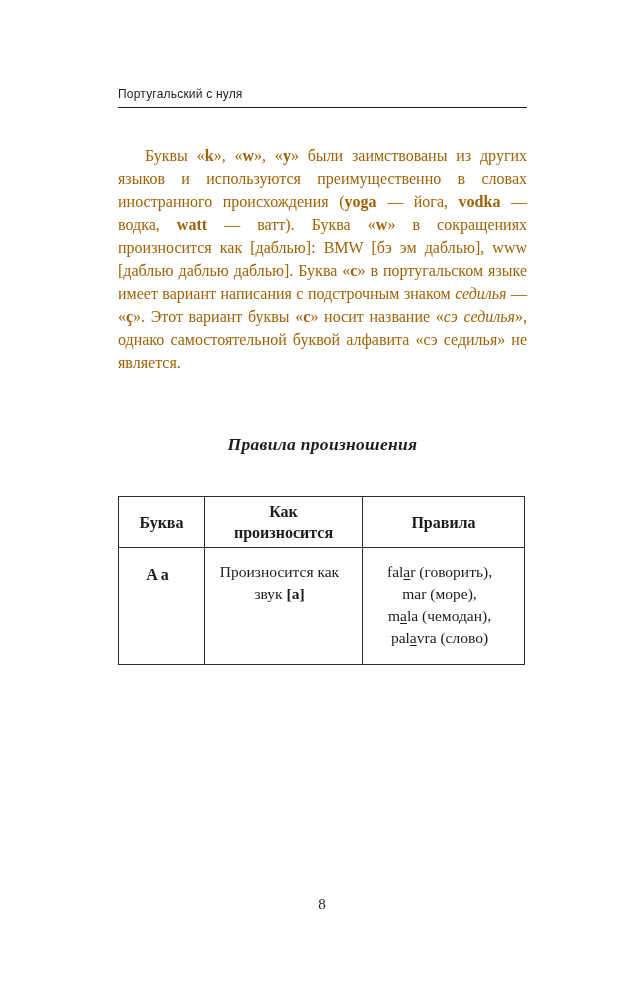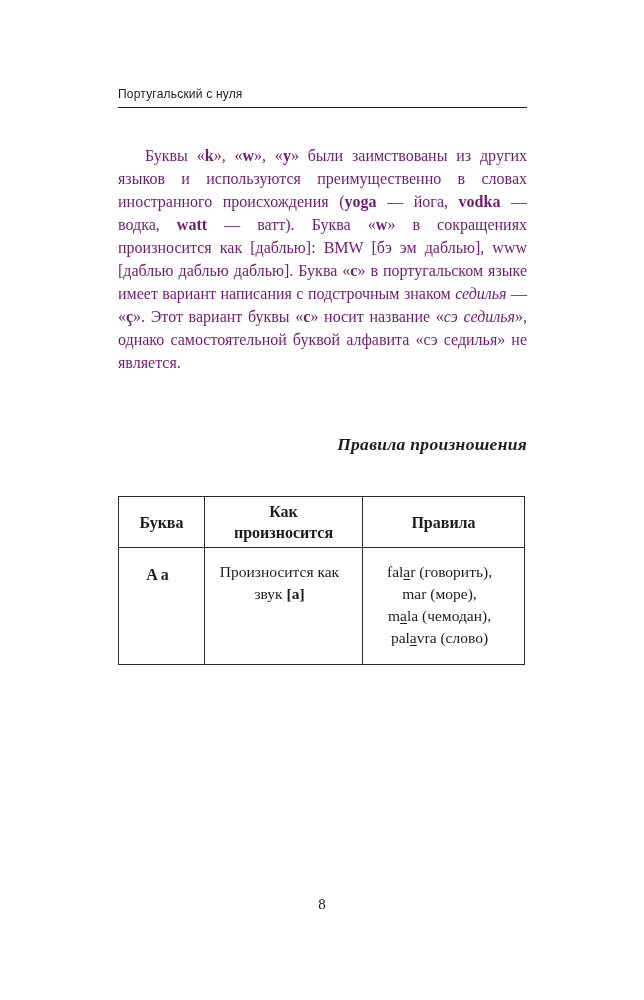--- a/index.html
+++ b/index.html
@@ -36,28 +36,28 @@
     position: absolute;
     top: 144px;
     left: 118px;
     right: 117px;
   }
   .para {
     font-size: 16px;
     line-height: 23px;
     text-align: justify;
     text-indent: 27px;
-    color: #701a75;
+    color: #a16207;
   }
   .section-heading {
     font-size: 17.5px;
     line-height: 24px;
     font-weight: bold;
     font-style: italic;
-    text-align: right;
+    text-align: center;
     letter-spacing: 0.3px;
     margin: 58px 0 40px 0;
   }
   .pron-table {
     border-collapse: collapse;
     width: 406px;
     margin-top: 30px;
     table-layout: fixed;
   }
   .pron-table th,

